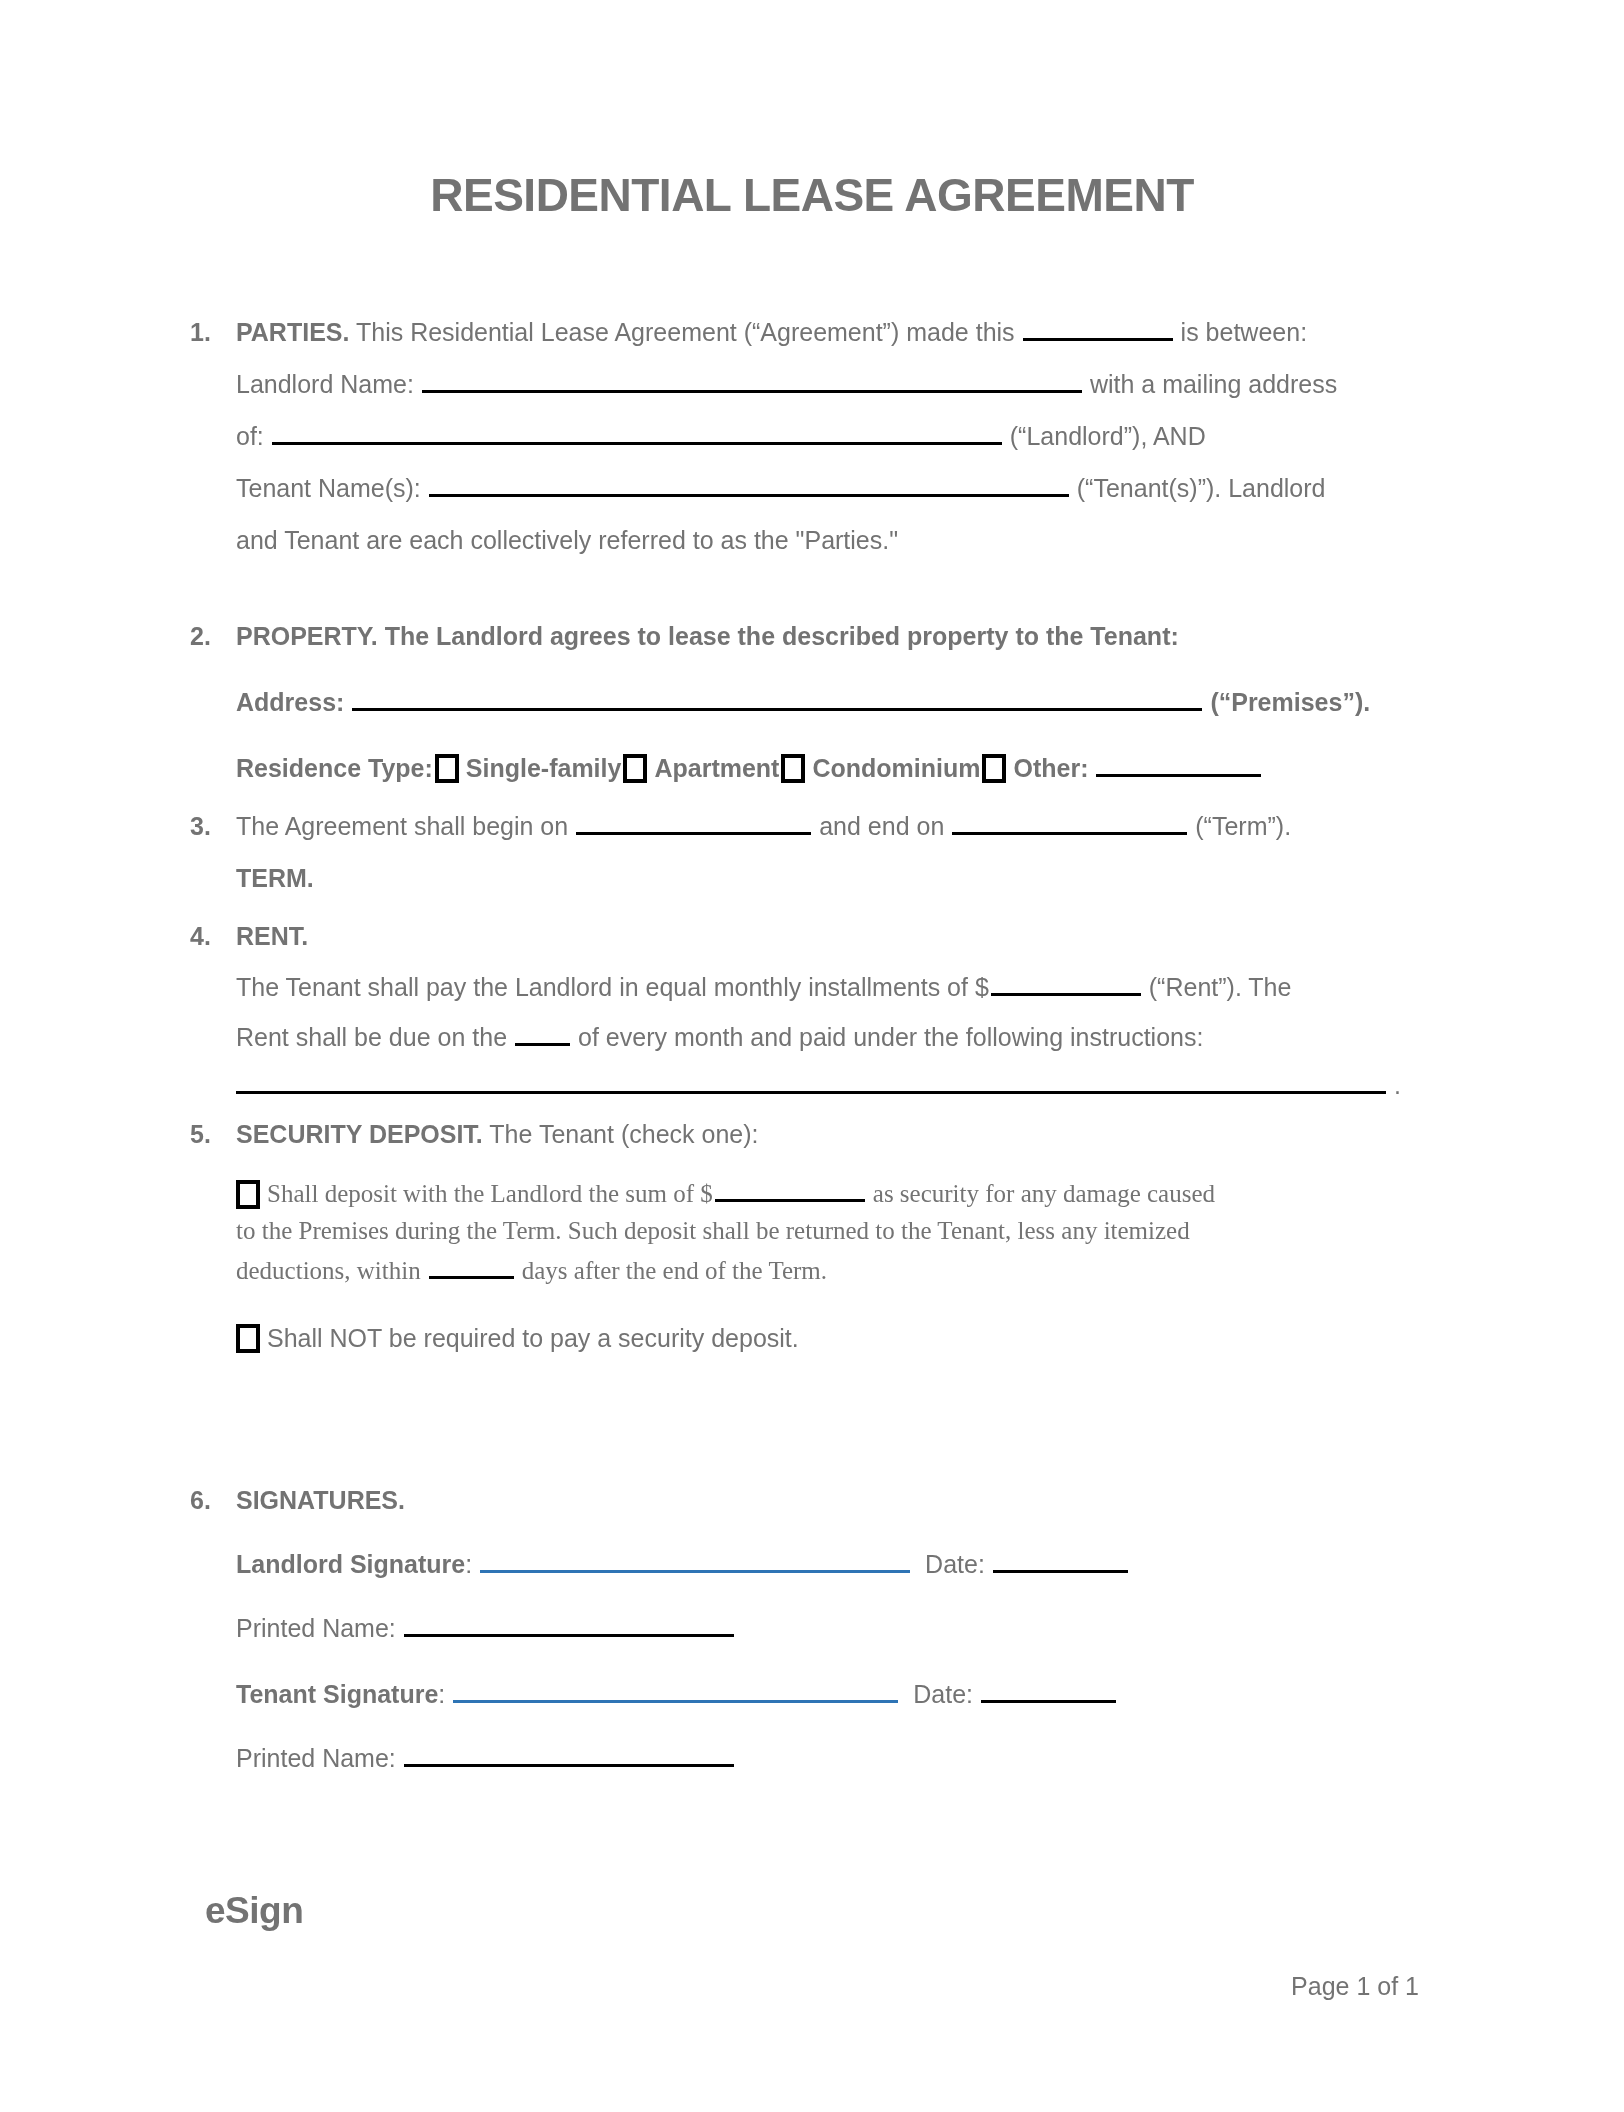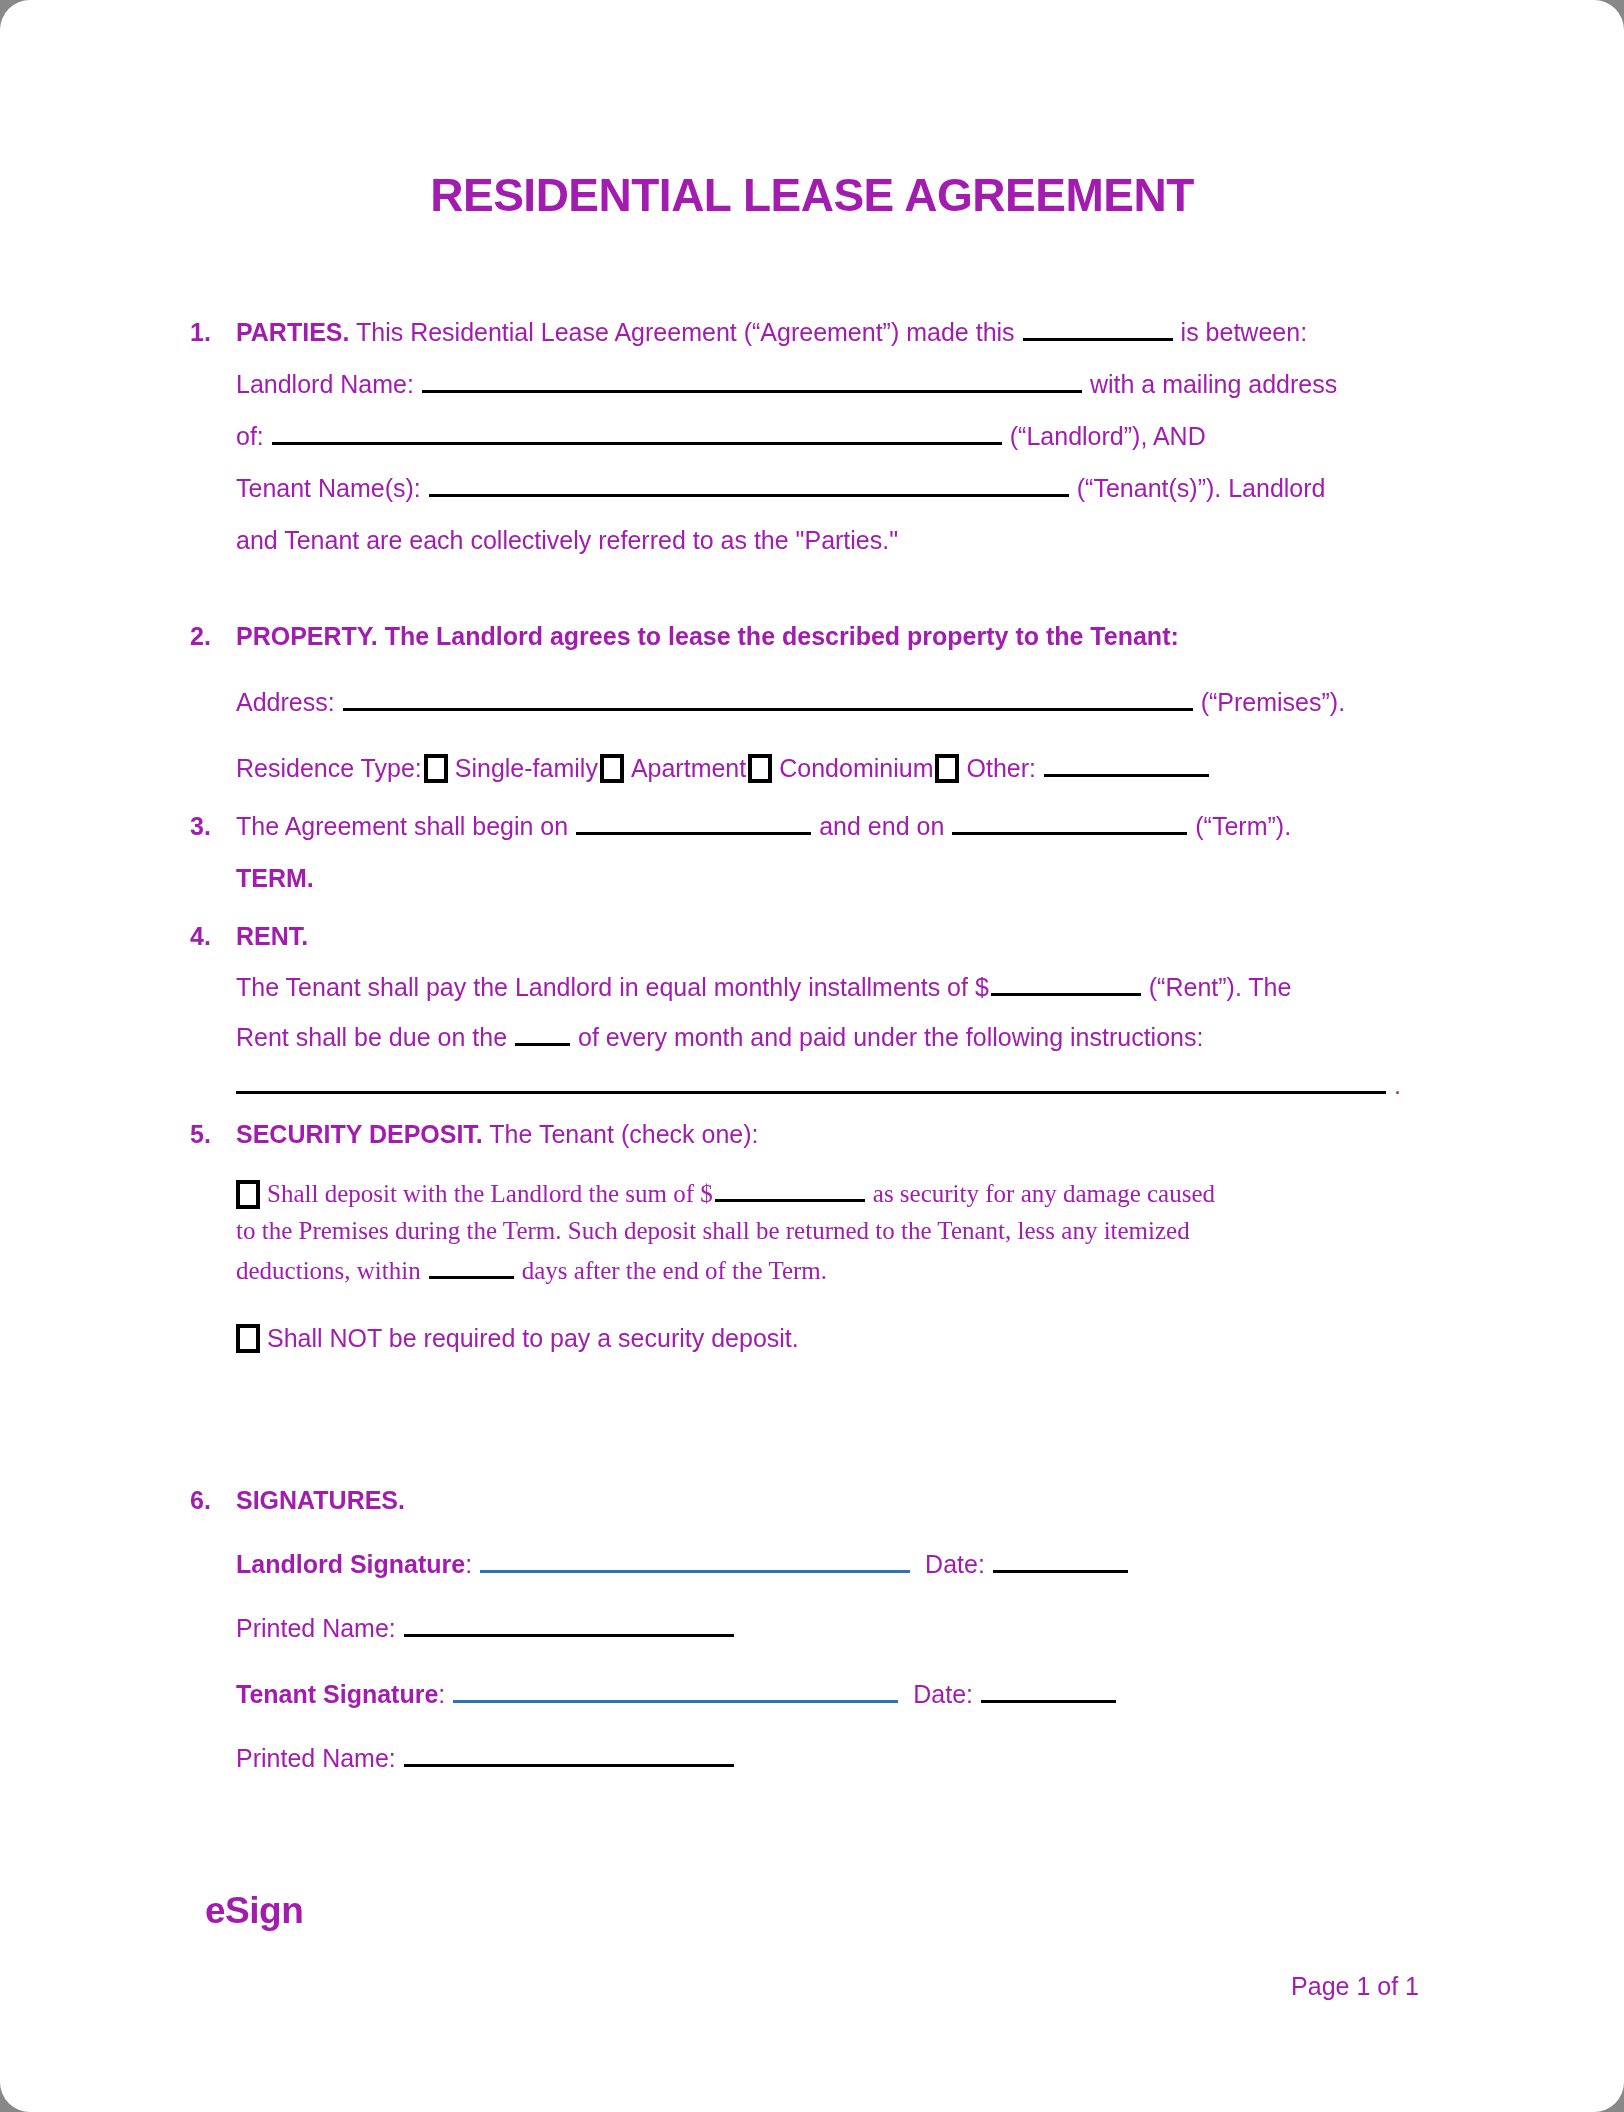--- a/index.html
+++ b/index.html
@@ -4,23 +4,22 @@
 <style>
   :root { --sig-color:#2e74b5; }
   * { margin:0; padding:0; box-sizing:border-box; }
   html,body { background:#888; }
   .page {
     position:relative;
     width:1624px; height:2112px;
     margin:0 auto;
     background:#ffffff;
     font-family:"Liberation Sans","DejaVu Sans",sans-serif;
-    font-size:25px; color:#a21caf;
+    font-size:25px; color:#737373;
     overflow:hidden;
-    border-radius:30px;
   }
   .content { position:absolute; left:190px; right:190px; top:0; }
   .doc-title {
     margin-top:170px;
     text-align:center;
     font-size:46px; font-weight:bold; letter-spacing:-0.5px;
     line-height:51px;
   }
   .row { line-height:52px; }
   .sec { display:flex; }
@@ -50,21 +49,21 @@
     font-size:37px; font-weight:bold; letter-spacing:-0.5px;
   }
   .footer-page {
     position:absolute; right:205px; top:1972px;
     font-size:25px;
     text-align:right;
   }
   
   #sec-parties   { margin-top:85px; }
   #sec-property  { margin-top:44px; }
-  #row-address, #row-residence { margin-top:14px; }
+  #row-address, #row-residence { margin-top:14px;font-weight:bold; }
   #sec-term      { margin-top:6px; }
   #sec-rent      { margin-top:6px; }
   #row-instr-line { line-height:46px; }
   #sec-security  { margin-top:0; }
   #para-deposit  { margin-top:12px;font-family:Liberation Serif, serif; }
   #para-no-deposit { margin-top:23px; }
   #sec-signatures { margin-top:110px; }
   #row-landlord-sig { margin-top:12px; }
   #row-landlord-printed { margin-top:12px; }
   #row-tenant-sig { margin-top:14px; }

